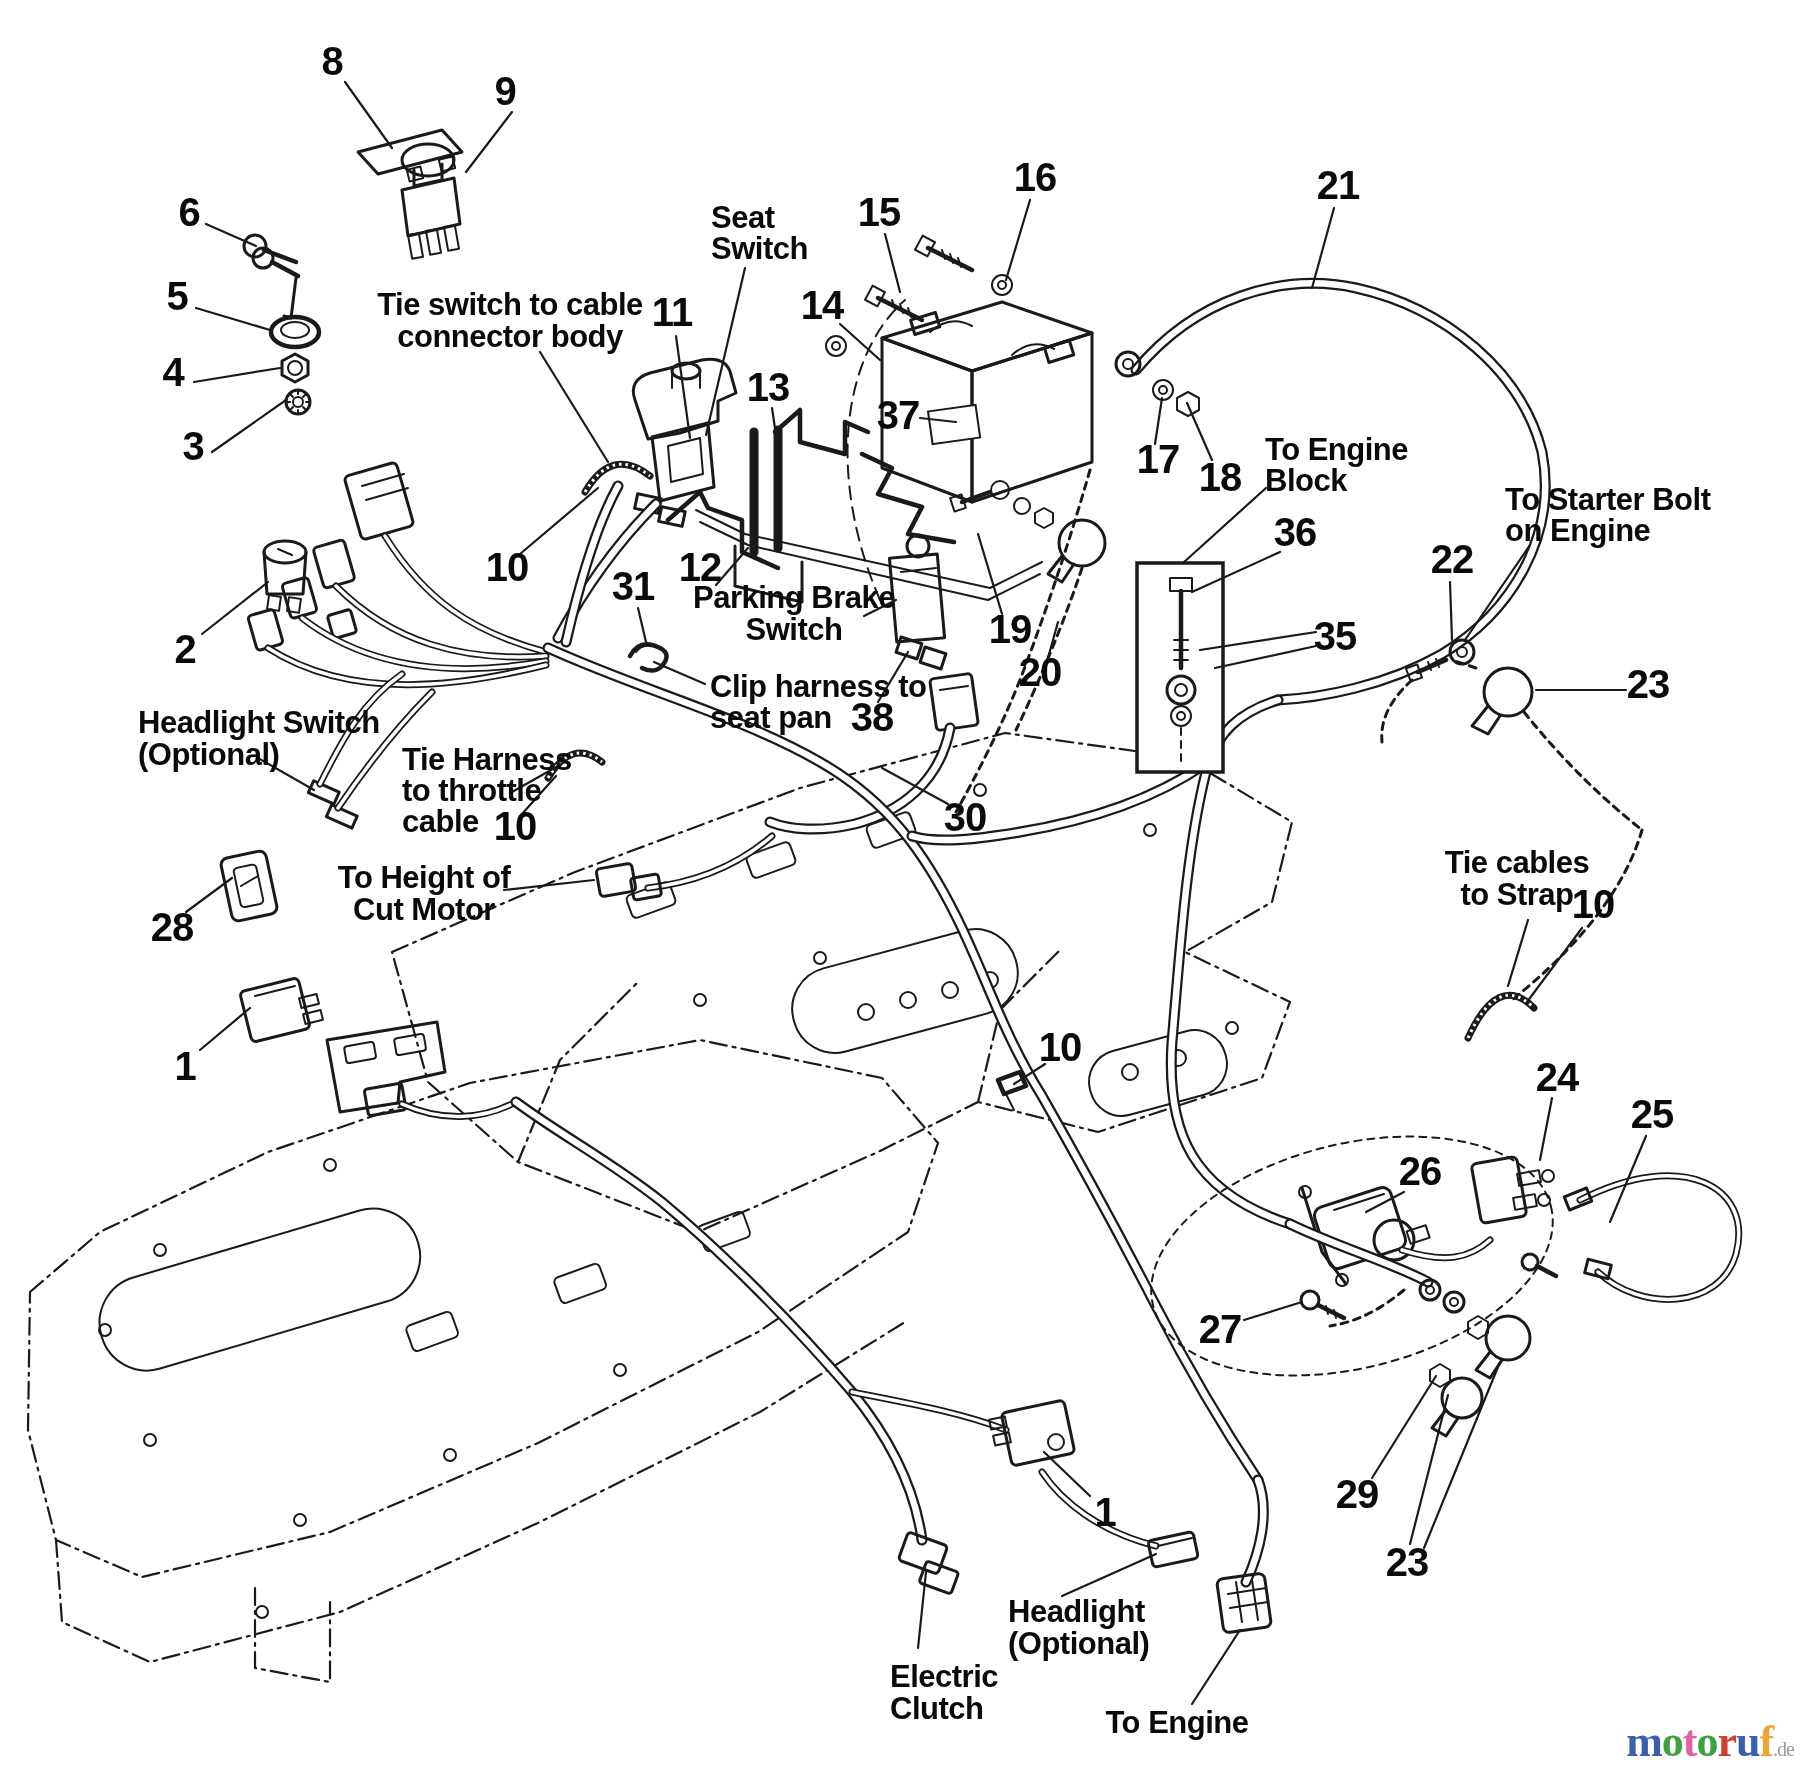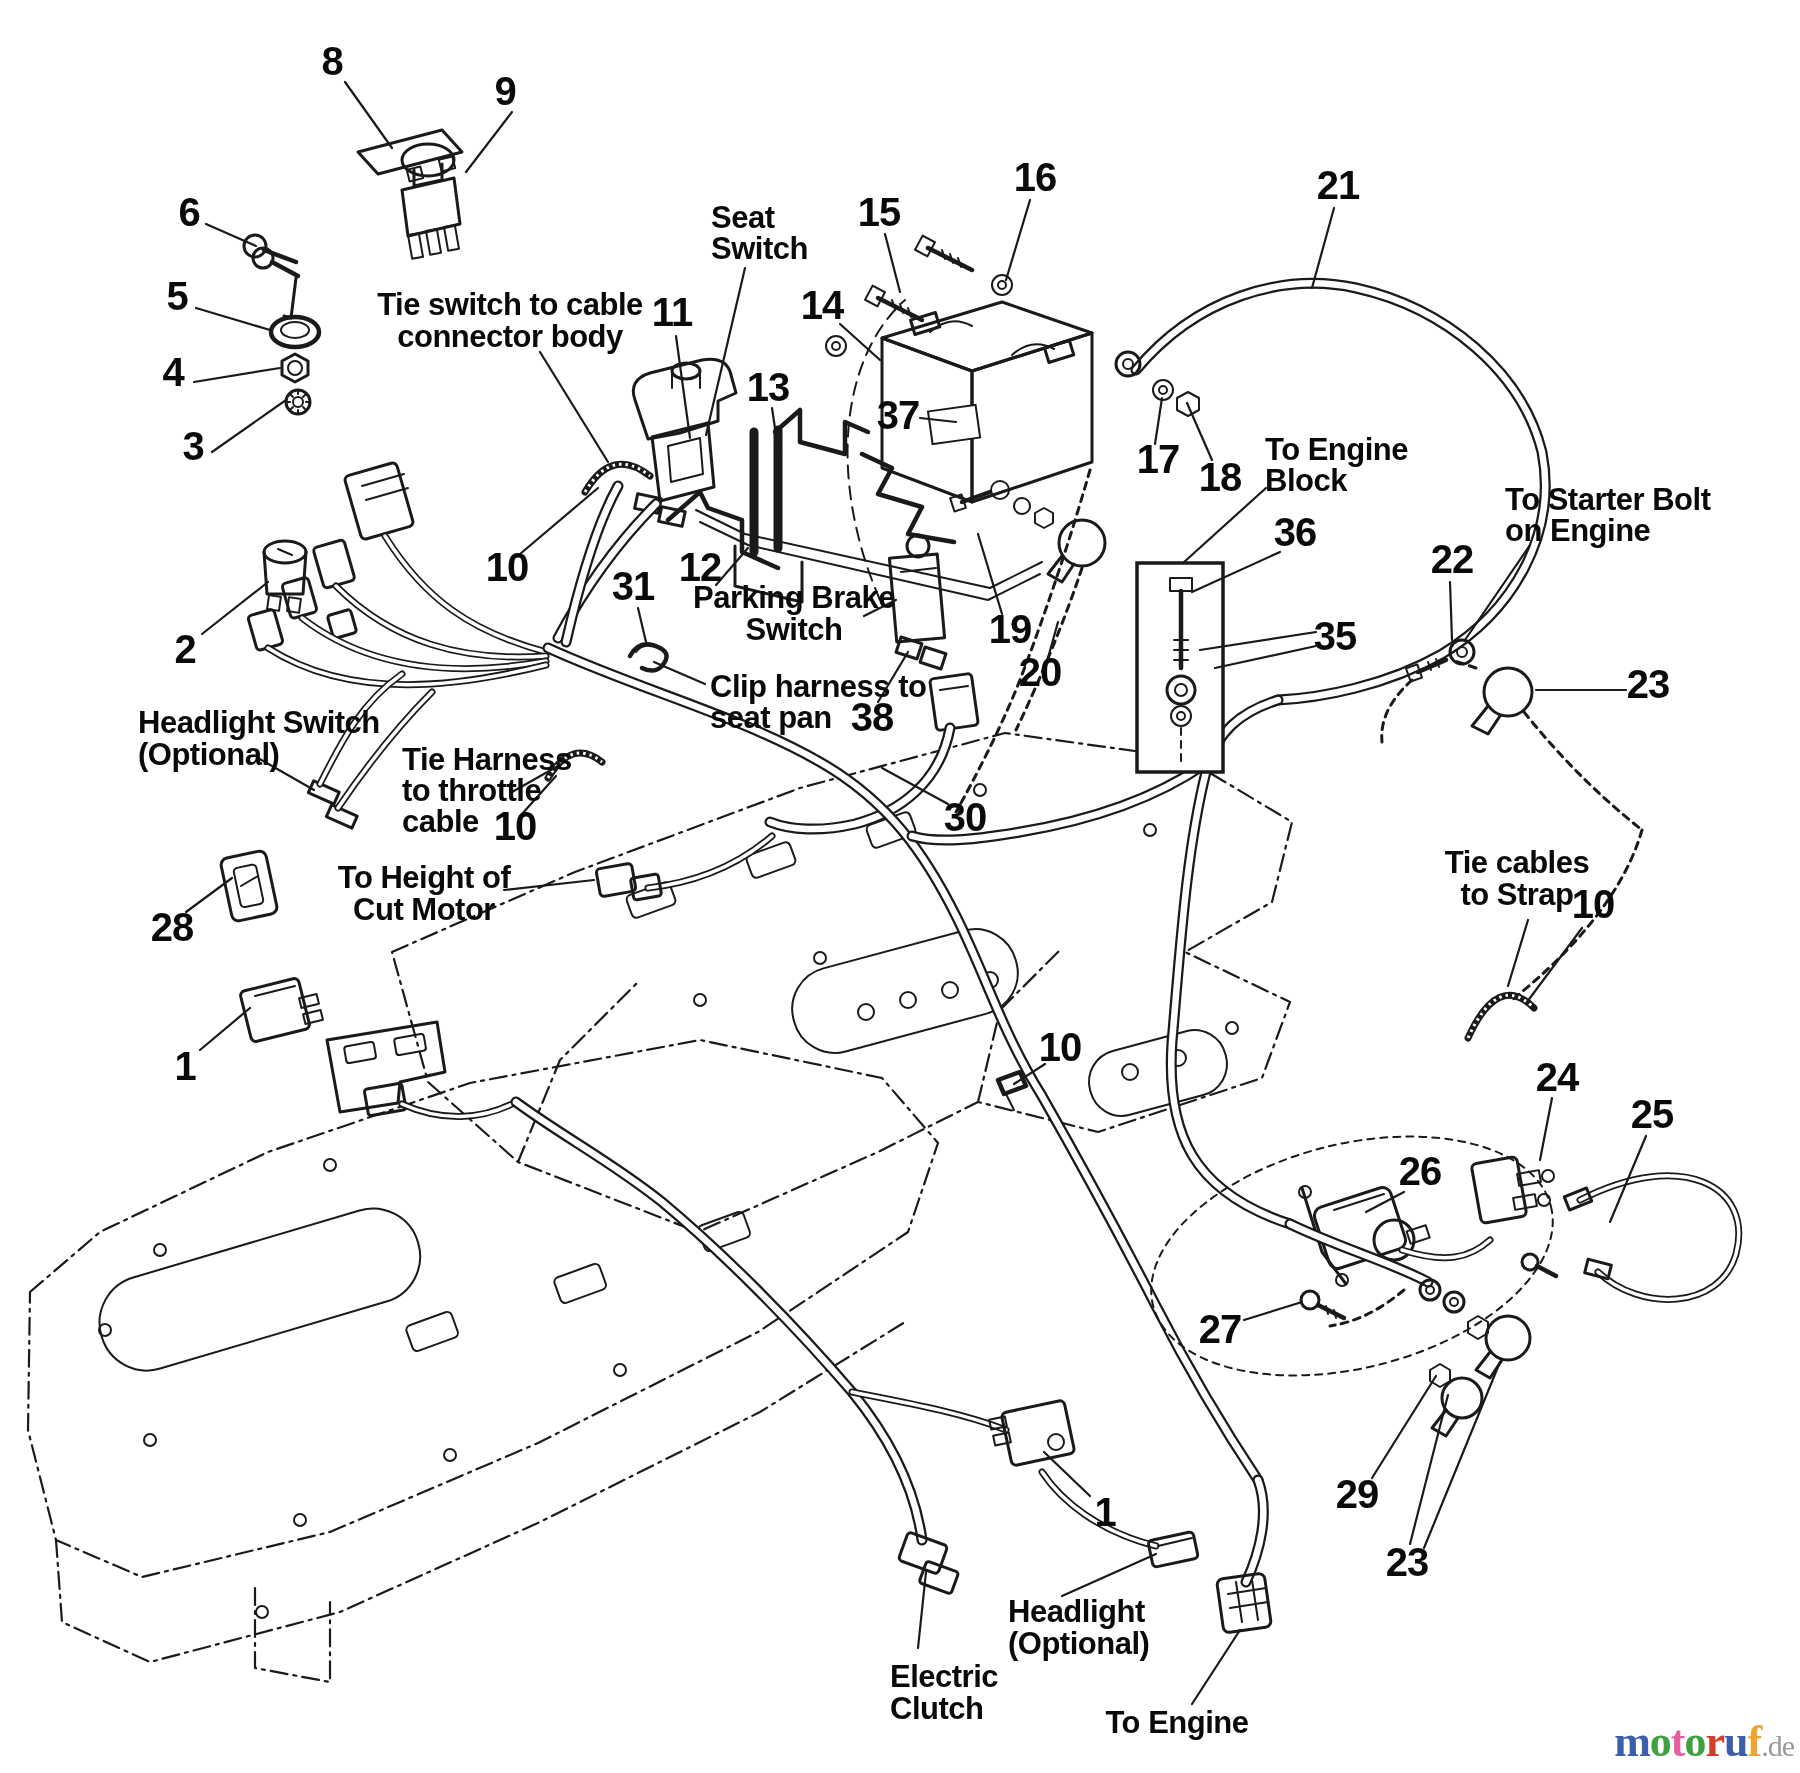--- a/index.html
+++ b/index.html
@@ -21,21 +21,21 @@
   .tubesi{fill:none;stroke:#ffffff;stroke-width:3.5;stroke-linecap:round;}
   .rib{fill:none;stroke:#ffffff;stroke-width:3;stroke-dasharray:2.5 4;}
   .wfill{fill:#ffffff;stroke:#1a1a1a;}
   
   .lbl{fill:#0a0a0a;font-family:"Liberation Sans", sans-serif;font-weight:700;}
   .num{font-size:40px;letter-spacing:-1px;}
   .note{font-size:31px;letter-spacing:-0.5px;}
   
   #watermark{position:absolute;right:6px;bottom:6px;font-family:"Liberation Serif", serif;
              font-weight:700;font-size:44px;letter-spacing:-1px;}
-  #watermark .suffix{font-size:30px;font-weight:400;}
+  #watermark .suffix{font-size:20px;font-weight:400;}
 </style>
 </head>
 <body>
 
 <div id="stage">
 <svg width="1800" height="1773" viewBox="0 0 1800 1773">
 
   <g>
     <path class="ln dashdot" d="M 30 1292 L 100 1232 L 268 1152 L 470 1083 L 700 1040 L 882 1078 L 938 1143 L 908 1232 L 758 1332 L 538 1443 L 330 1532 L 142 1577 L 56 1540 L 28 1430 Z"></path>
     <path class="ln dashdot" d="M 56 1540 L 62 1622 L 150 1662 L 340 1612 L 540 1522 L 760 1412 L 905 1322"></path>

